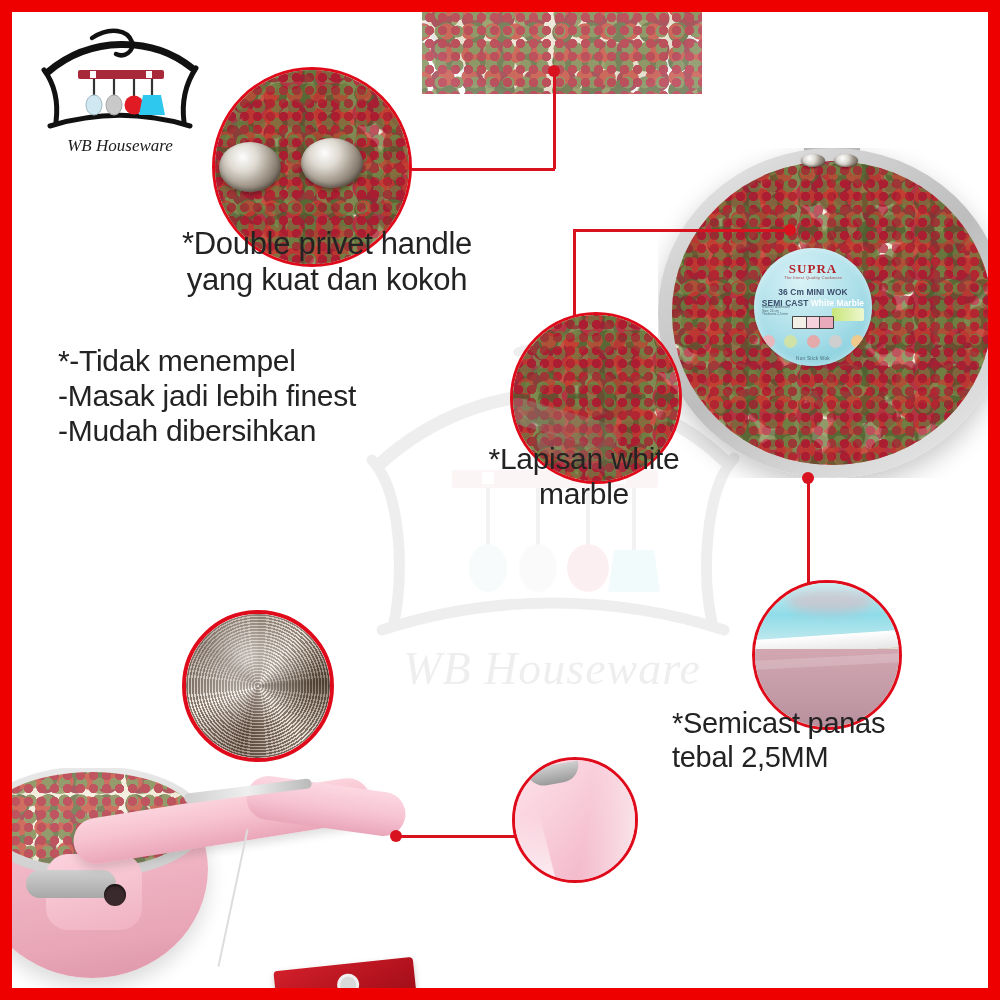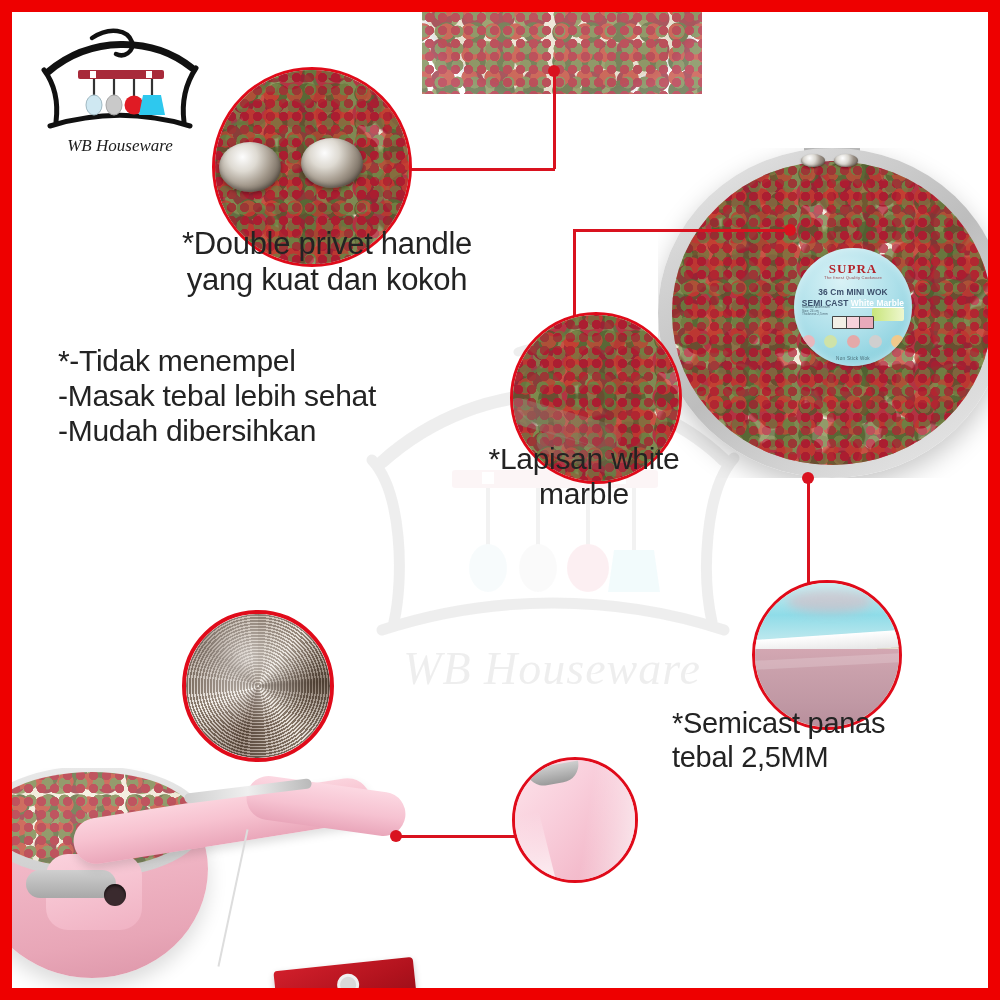--- a/index.html
+++ b/index.html
@@ -88,40 +88,39 @@
     position:absolute;left:146px;top:-16px;width:56px;height:24px;
     background:linear-gradient(180deg,#dedede,#b0b0b0);border-radius:5px;
   }
 
   
   #sticker{
     position:absolute;left:96px;top:100px;width:118px;height:118px;border-radius:50%;
     background:radial-gradient(circle at 40% 28%, #d9f2f6 0%, #aee0ea 48%, #86cfdd 82%, #6dbdcd 100%);
     box-shadow:inset 0 0 10px rgba(255,255,255,.55), 0 1px 3px rgba(0,0,0,.18);
     overflow:hidden;
-    margin-left:40px;
   }
   #sticker .sup-row{
     position:absolute;left:0;top:13px;width:118px;text-align:center;
     font-size:13px;font-weight:bold;color:#b3242c;letter-spacing:1px;
     font-family:"Liberation Serif", serif;
   }
   #sticker .sup-tag{
     position:absolute;left:0;top:27px;width:118px;text-align:center;
     font-size:4.2px;color:#9a4a50;letter-spacing:.2px;
   }
   #sticker .sup-l1{
     position:absolute;left:0;top:39px;width:118px;text-align:center;
     font-size:8.4px;font-weight:bold;color:#3b4f6b;letter-spacing:.1px;white-space:nowrap;
   }
   #sticker .sup-l2{
     position:absolute;left:0;top:50px;width:118px;text-align:center;
     font-size:8.4px;font-weight:bold;color:#3b4f6b;letter-spacing:.1px;white-space:nowrap;
   }
-  #sticker .sup-l2 b{color:#ffffff;text-decoration:underline;}
+  #sticker .sup-l2 b{color:#ffffff;}
   #sticker .swatches{
     position:absolute;left:38px;top:68px;width:42px;height:13px;
     background:#444;border-radius:1px;display:flex;gap:1px;padding:1px;box-sizing:border-box;
   }
   #sticker .swatches i{flex:1;display:block;}
   #sticker .eco{
     position:absolute;right:8px;top:60px;width:32px;height:13px;
     background:linear-gradient(90deg,#c8e57a,#eef7cf);border-radius:2px;
   }
   #sticker .icons{
@@ -517,20 +516,20 @@
   <div class="callout" id="callout-handle">
     <div class="h-bg"></div>
     <div class="h-metal"></div>
     <div class="h-hi"></div>
     <div class="h-lo"></div>
   </div>
 
   <div class="cap" id="cap-rivet">*Double privet handle
 yang kuat dan kokoh</div>
   <div class="cap" id="cap-nonstick">*-Tidak menempel
-  -Masak tebal lebih sehat
+  -Masak jadi lebih finest
   -Mudah dibersihkan</div>
   <div class="cap" id="cap-marble">*Lapisan white
 marble</div>
   <div class="cap" id="cap-thick">*Semicast panas
 tebal 2,5MM</div>
 
 </div>
 
 </body></html>

